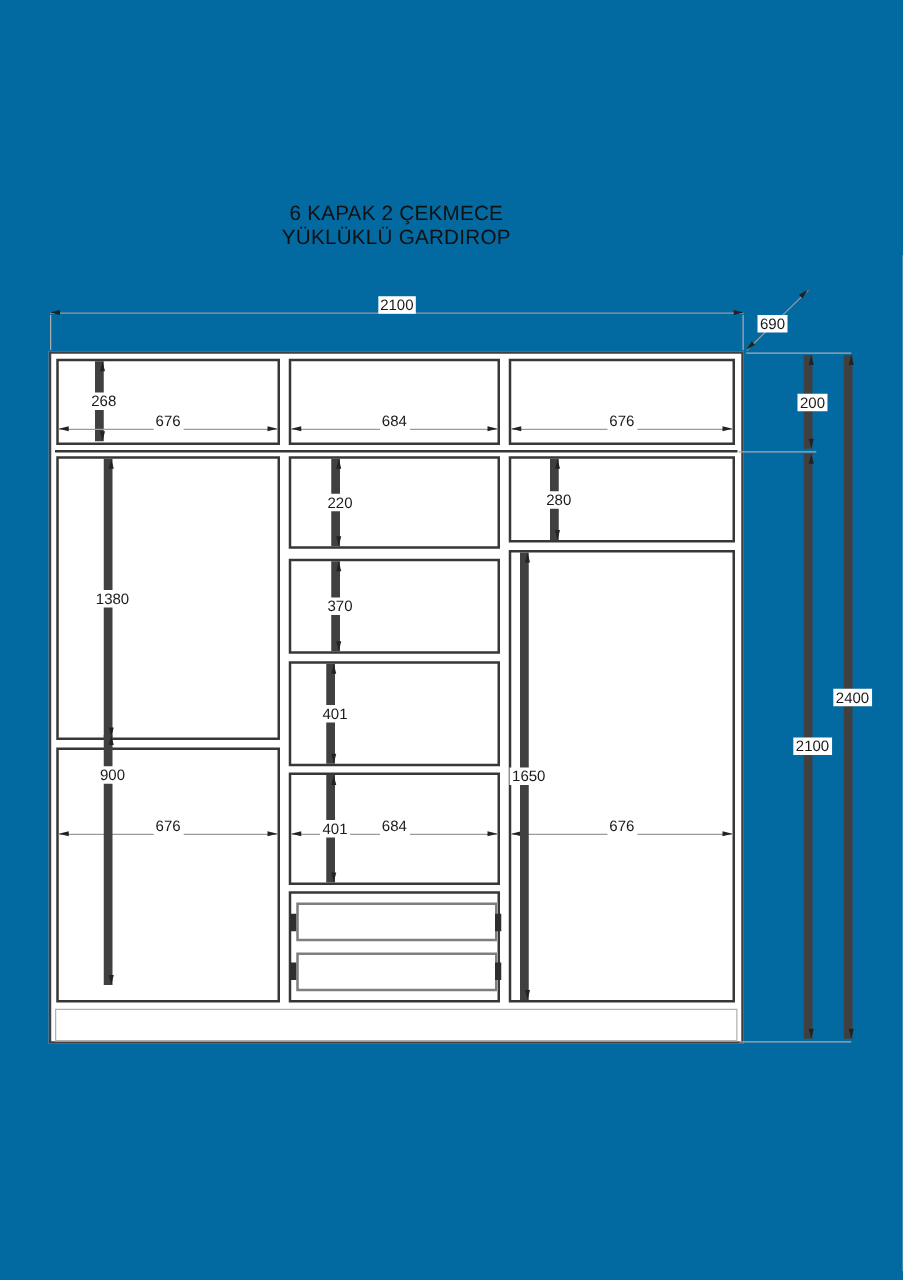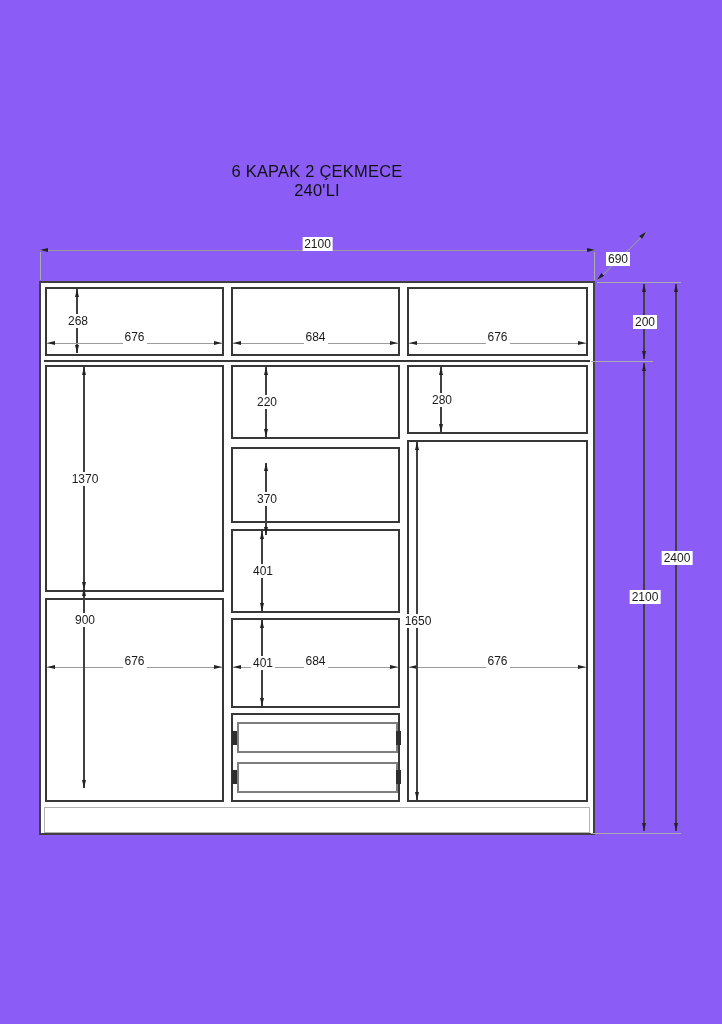--- a/index.html
+++ b/index.html
@@ -1,37 +1,37 @@
 <!DOCTYPE html>
 <html><head>
 <meta charset="utf-8">
 <style>
   html,body{margin:0;padding:0;}
   body{
     width:722px;height:1024px;position:relative;background:#ffffff;
     font-family:"Liberation Sans", sans-serif;color:#1a1a1a;overflow:hidden;
   }
-  .page{position:absolute;inset:0;background:#8b5cf6;}
+  .page{position:absolute;inset:0;background:#0369a1;}
   .title{
     position:absolute;left:107px;top:162px;width:420px;text-align:center;
     font-size:16.5px;line-height:19px;color:#111;letter-spacing:.2px;
   }
   
   .cab{position:absolute;left:39px;top:281px;width:556px;height:554px;
        border:2px solid #404040;box-sizing:border-box;background:#fff;z-index:1;}
   .box{position:absolute;border:2px solid #373737;background:#fff;box-sizing:border-box;z-index:1;}
   .box.gray{border-color:#7e7e7e;z-index:2;}
   .hline{position:absolute;height:2px;background:#373737;z-index:1;}
   .plinth{position:absolute;left:44px;top:807px;width:546px;height:26px;
           border:1px solid #b1b1b1;box-sizing:border-box;background:#fff;z-index:1;}
   .handle{position:absolute;width:5px;height:14px;background:#2e2e2e;z-index:3;}
   
   .ext{position:absolute;background:#ababab;z-index:2;}
   .dh{position:absolute;height:0;border-top:1px solid #9b9b9b;z-index:2;}
-  .dv{position:absolute;width:0;border-left:2px solid #404040;z-index:2;}
+  .dv{position:absolute;width:0;border-left:7px solid #404040;z-index:2;}
   .dh::before{content:"";position:absolute;left:0;top:-3px;width:0;height:0;
     border-top:2.5px solid transparent;border-bottom:2.5px solid transparent;border-right:8px solid #222;}
   .dh::after{content:"";position:absolute;right:0;top:-3px;width:0;height:0;
     border-top:2.5px solid transparent;border-bottom:2.5px solid transparent;border-left:8px solid #222;}
   .dv::before{content:"";position:absolute;top:0;left:-3px;width:0;height:0;
     border-left:2.5px solid transparent;border-right:2.5px solid transparent;border-bottom:8px solid #222;}
   .dv::after{content:"";position:absolute;bottom:0;left:-3px;width:0;height:0;
     border-left:2.5px solid transparent;border-right:2.5px solid transparent;border-top:8px solid #222;}
   .diag{transform-origin:0 0;}
   .lab{position:absolute;font-size:12px;line-height:14px;white-space:nowrap;
@@ -40,21 +40,21 @@
   .dv>.lab{left:0;top:50%;transform:translate(-50%,-50%);}
   .dv>.lab[style*="top"]{transform:translate(-50%,-50%);}
 </style>
 </head>
 <body>
 
 <div class="page">
 
   <div class="title">
     <div>6 KAPAK 2 ÇEKMECE</div>
-    <div>240'LI</div>
+    <div>YÜKLÜKLÜ GARDIROP</div>
   </div>
 
   <div class="cab"></div>
 
   <div class="box" style="left:45px;top:287px;width:179px;height:69px"></div>
   <div class="box" style="left:231px;top:287px;width:169px;height:69px"></div>
   <div class="box" style="left:407px;top:287px;width:181px;height:69px"></div>
   <div class="hline" style="left:44px;top:360px;width:546px"></div>
 
   <div class="box" style="left:45px;top:365px;width:179px;height:227px"></div>
@@ -117,30 +117,30 @@
     <span class="lab">676</span>
   </div>
   <div class="dh" style="left:233px;top:667px;width:165px">
     <span class="lab">684</span>
   </div>
   <div class="dh" style="left:409px;top:667px;width:177px">
     <span class="lab">676</span>
   </div>
 
   <div class="dv" style="left:83px;top:367px;height:223px">
-    <span class="lab">1370</span>
+    <span class="lab">1380</span>
   </div>
   <div class="dv" style="left:83px;top:588px;height:200px">
     <span class="lab" style="top:32px">900</span>
   </div>
 
   <div class="dv" style="left:265px;top:367px;height:70px">
     <span class="lab">220</span>
   </div>
-  <div class="dv" style="left:265px;top:463px;height:72px">
+  <div class="dv" style="left:265px;top:449px;height:72px">
     <span class="lab">370</span>
   </div>
   <div class="dv" style="left:261px;top:531px;height:80px">
     <span class="lab">401</span>
   </div>
   <div class="dv" style="left:261px;top:620px;height:86px">
     <span class="lab">401</span>
   </div>
 
   <div class="dv" style="left:440px;top:367px;height:65px">

